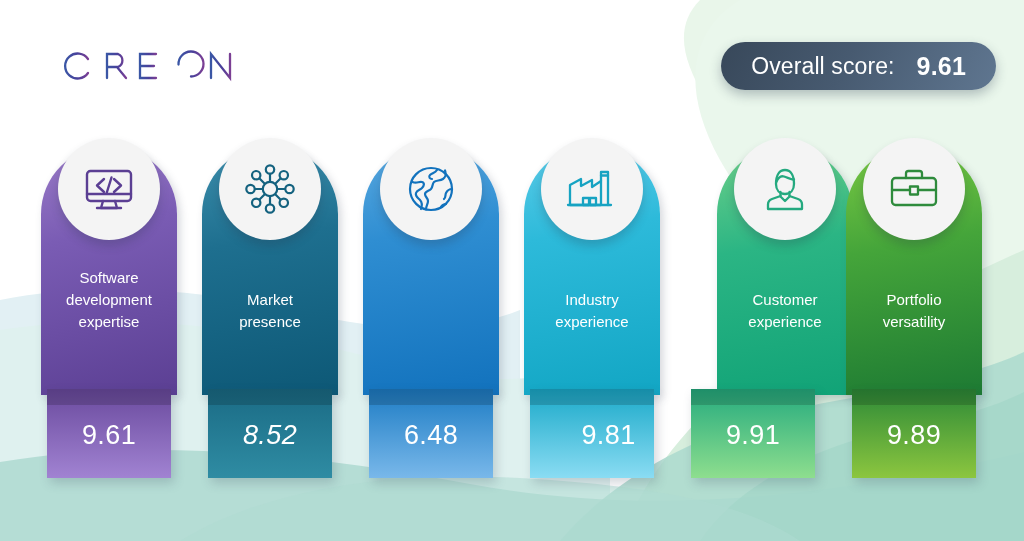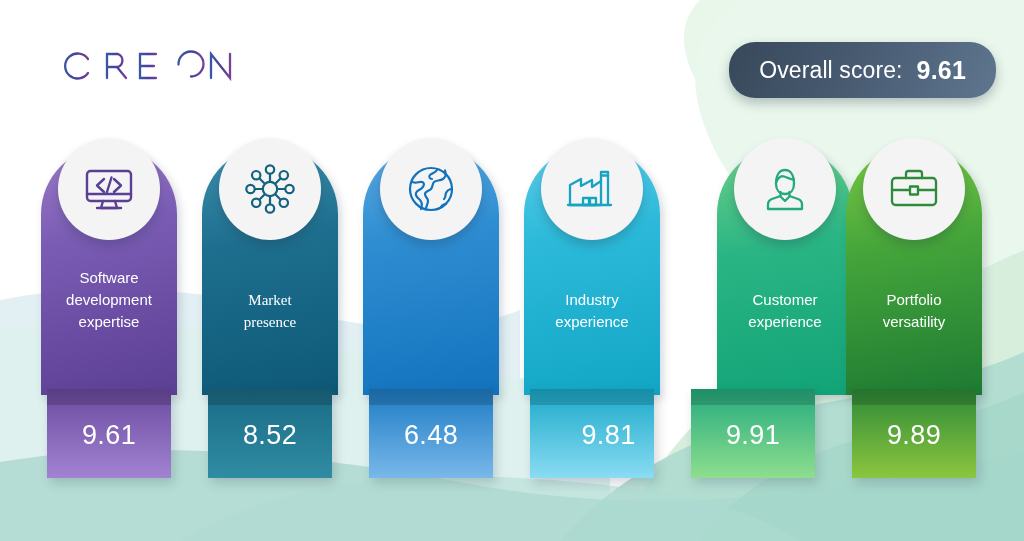--- a/index.html
+++ b/index.html
@@ -38,27 +38,27 @@
     display: flex;
     align-items: center;
   }
   #logo svg { display: block; }
 
   
   #score-badge {
     position: absolute;
     right: 28px;
     top: 42px;
-    height: 56px;
+    height: 48px;
     padding: 0 30px;
     border-radius: 26px;
     display: flex;
     align-items: center;
     justify-content: center;
-    gap: 14px;
+    gap: 22px;
     background: linear-gradient(115deg, #3a4a5c 0%, #46586d 40%, #5d7align 60%, #62788f 100%);
     background: linear-gradient(115deg, #38485a 0%, #475a70 45%, #5f7690 100%);
     box-shadow: 0 5px 12px rgba(40,55,75,0.30);
     z-index: 6;
   }
   #score-badge .sb-label {
     color: #ffffff;
     font-size: 23px;
     font-weight: 400;
     letter-spacing: 0.1px;
@@ -238,25 +238,25 @@
             </g>
           </svg>
         </div>
         <div class="p-label">Software
 development
 expertise</div>
       </div>
     </div>
 
     <div class="pillar" style="left:202px;">
-      <div class="p-foot" style="background:linear-gradient(180deg,#1a6b85 0%,#2f8ca3 100%);">
+      <div class="p-foot" style="background:linear-gradient(180deg,#1a6b85 0%,#2f8ca3 100%);font-style:italic;">
         <div class="pf-shade"></div>
         <span class="pf-value">8.52</span>
       </div>
-      <div class="p-body" style="background:linear-gradient(170deg,#3d8fad 0%,#1e6f8f 38%,#0d5876 100%);font-family:Liberation Serif, serif;">
+      <div class="p-body" style="background:linear-gradient(170deg,#3d8fad 0%,#1e6f8f 38%,#0d5876 100%);">
         <div class="p-disc">
           <svg width="58" height="58" viewBox="0 0 58 58">
             <g fill="none" stroke="#14627f" stroke-width="2.2" stroke-linecap="round">
               <line x1="29" y1="29" x2="29" y2="11"></line>
               <line x1="29" y1="29" x2="29" y2="47"></line>
               <line x1="29" y1="29" x2="11" y2="29"></line>
               <line x1="29" y1="29" x2="47" y2="29"></line>
               <line x1="29" y1="29" x2="16.3" y2="16.3"></line>
               <line x1="29" y1="29" x2="41.7" y2="41.7"></line>
               <line x1="29" y1="29" x2="41.7" y2="16.3"></line>

